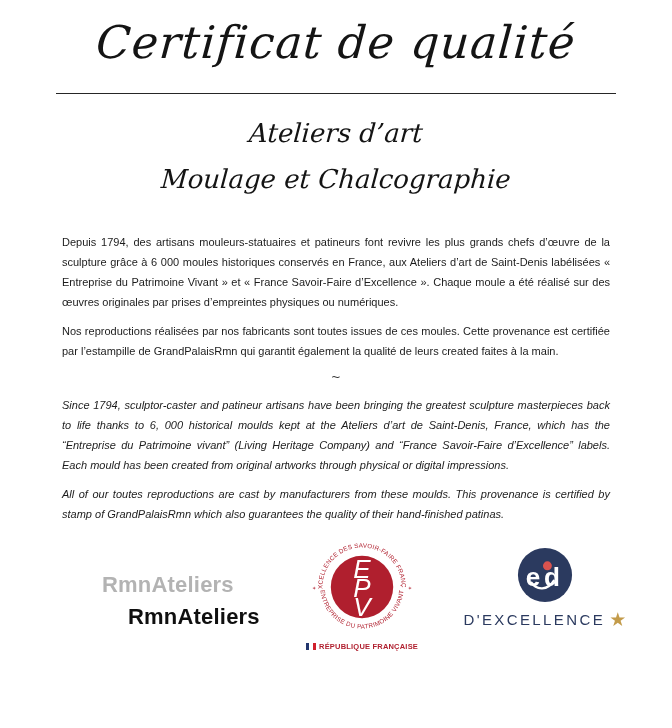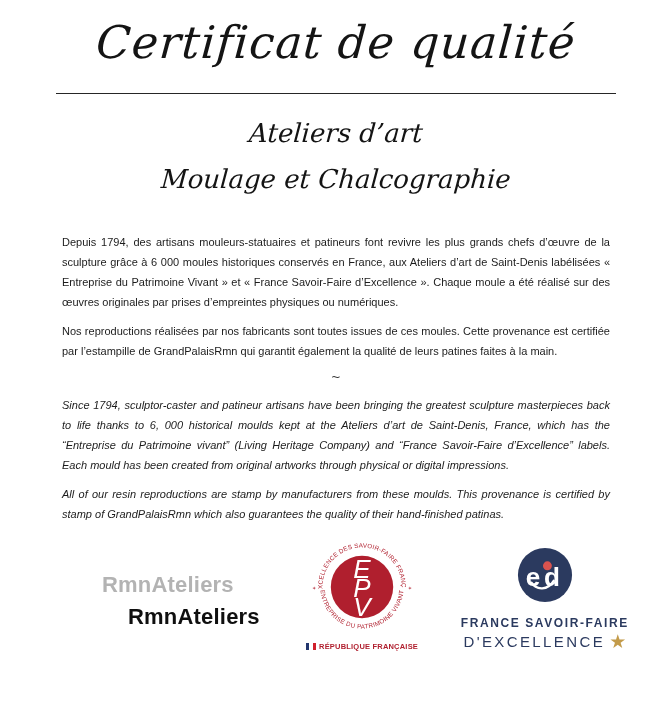--- a/index.html
+++ b/index.html
@@ -151,26 +151,26 @@
   <h1 class="cert-title">Certificat de qualité</h1>
 
   <hr class="title-rule">
 
   <div class="subtitle-block">
     <div class="subtitle-line">Ateliers d’art</div>
     <div class="subtitle-line">Moulage et Chalcographie</div>
   </div>
 
   <p class="para para-fr-1">Depuis 1794, des artisans mouleurs-statuaires et patineurs font revivre les plus grands chefs d’œuvre de la sculpture grâce à 6 000 moules historiques conservés en France, aux Ateliers d’art de Saint-Denis labélisées « Entreprise du Patrimoine Vivant » et « France Savoir-Faire d’Excellence ». Chaque moule a été réalisé sur des œuvres originales par prises d’empreintes physiques ou numériques.</p>
-  <p class="para para-fr-2">Nos reproductions réalisées par nos fabricants sont toutes issues de ces moules. Cette provenance est certifiée par l’estampille de GrandPalaisRmn qui garantit également la qualité de leurs patines faites à la main.</p>
+  <p class="para para-fr-2">Nos reproductions réalisées par nos fabricants sont toutes issues de ces moules. Cette provenance est certifiée par l’estampille de GrandPalaisRmn qui garantit également la qualité de leurs created faites à la main.</p>
 
   <div class="tilde-divider">~</div>
 
   <p class="para para-en para-en-1">Since 1794, sculptor-caster and patineur artisans have been bringing the greatest sculpture masterpieces back to life thanks to 6, 000 historical moulds kept at the Ateliers d’art de Saint-Denis, France, which has the “Entreprise du Patrimoine vivant” (Living Heritage Company) and “France Savoir-Faire d’Excellence” labels. Each mould has been created from original artworks through physical or digital impressions.</p>
-  <p class="para para-en para-en-2">All of our resin reproductions are stamp by manufacturers from these moulds. This provenance is certified by stamp of GrandPalaisRmn which also guarantees the quality of their hand-finished patinas.</p>
+  <p class="para para-en para-en-2">All of our toutes reproductions are cast by manufacturers from these moulds. This provenance is certified by stamp of GrandPalaisRmn which also guarantees the quality of their hand-finished patinas.</p>
 
   <div class="logos-row">
 
     <div class="logo-gp">
       <div class="gp-line1">RmnAteliers</div>
       <div class="gp-line2">RmnAteliers</div>
     </div>
 
     <div class="logo-epv">
       <svg class="epv-svg" width="104" height="98" viewBox="0 0 100 94" xmlns="http://www.w3.org/2000/svg">
@@ -202,21 +202,20 @@
     </div>
 
     <div class="logo-ed">
       <svg width="58" height="58" viewBox="0 0 60 60" xmlns="http://www.w3.org/2000/svg">
         <circle cx="30" cy="30" r="28" fill="#2b3a5f"></circle>
         <text x="10" y="41" font-size="27" font-weight="bold" fill="#ffffff" font-family="Liberation Sans, sans-serif">e</text>
         <text x="29" y="41" font-size="27" font-weight="bold" fill="#ffffff" font-family="Liberation Sans, sans-serif">d</text>
         <path d="M 16,38 C 21,46 33,46 39,36" stroke="#ffffff" stroke-width="2.4" fill="none" stroke-linecap="round"></path>
         <circle cx="32.5" cy="20.5" r="4.6" fill="#d9534f"></circle>
       </svg>
-      <div class="ed-line1">FRANCE SAVOIR-FAIRE</div>
       <div class="ed-line2">
         <span>D'EXCELLENCE</span>
         <span class="gold-star">★</span>
       </div>
     </div>
 
   </div>
 </div>
 
 </body></html>

